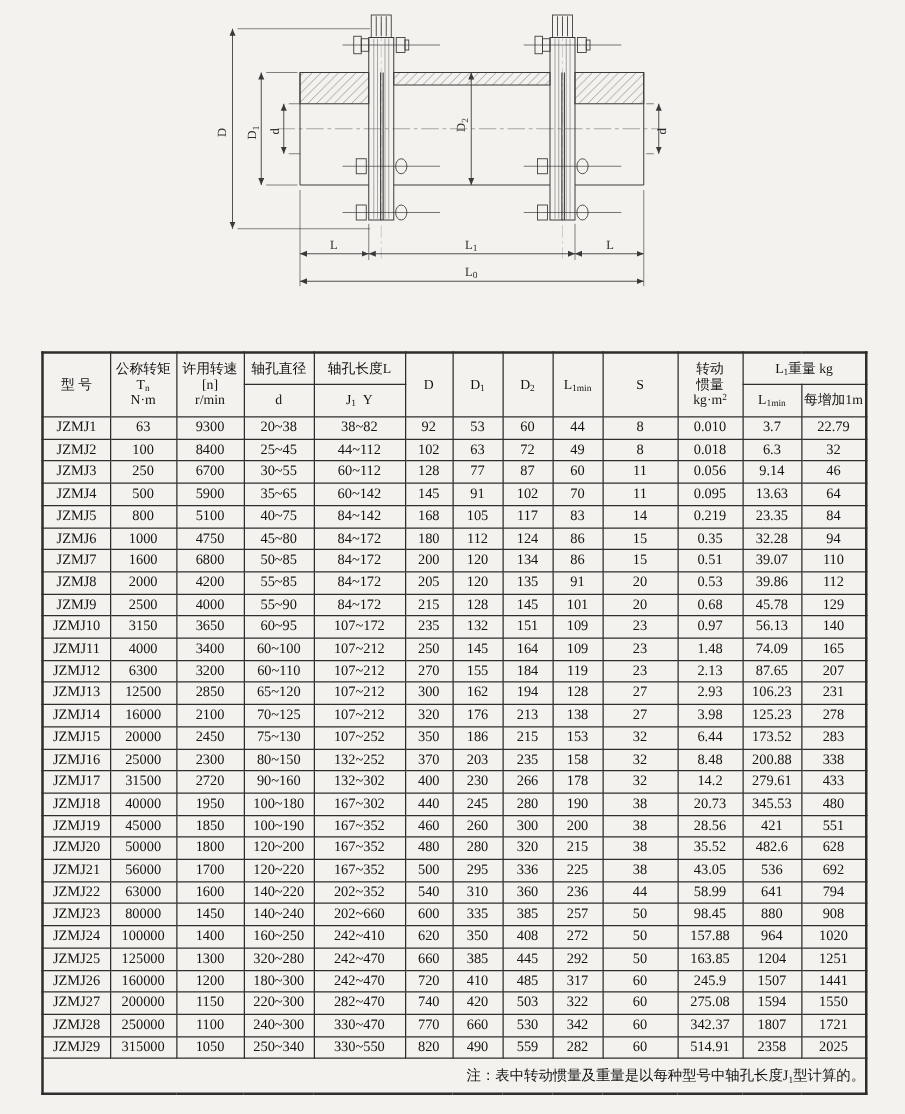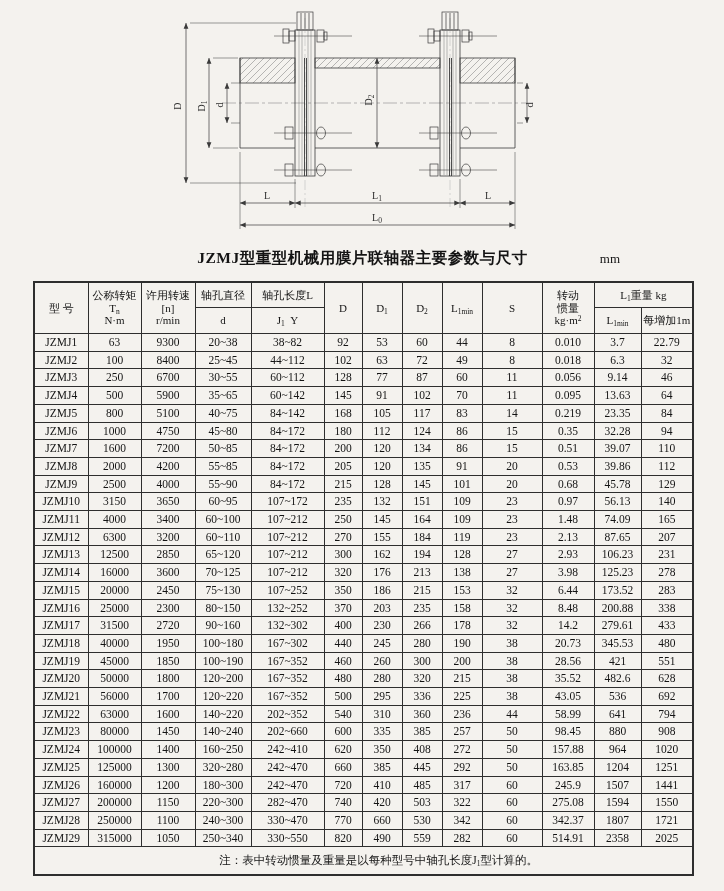--- a/index.html
+++ b/index.html
@@ -28,21 +28,21 @@
     font-weight:normal;padding:0;
     font-size:11.5px;color:#141414;
     overflow:hidden;white-space:nowrap;
   }
   .params thead tr.h1 th{height:24px;}
   .params thead tr.h2 th{height:25px;}
   .params thead th{font-size:11px;line-height:1.12;}
   .params thead .stack div{line-height:1.15;}
   .params tbody td{height:16.7px;line-height:16.7px;font-size:11.5px;}
   .params tfoot td{
-    border:1px solid #2e2e2e;height:27px;text-align:center;
+    border:1px solid #2e2e2e;height:27px;text-align:right;
     padding-left:30px;font-size:11.5px;
   }
   sub{font-size:7.5px;line-height:0;vertical-align:-2px;}
   sup{font-size:7.5px;line-height:0;vertical-align:3px;}
   .dimtxt{font-family:"Liberation Serif","DejaVu Serif",serif;font-size:10px;fill:#2f2f2f;}
   .dimtxt .s{font-size:7.5px;}
 </style>
 </head>
 <body>
 
@@ -181,24 +181,20 @@
       <line x1="295" y1="203" x2="460" y2="203" marker-start="url(#arr)" marker-end="url(#arr)"></line>
       <line x1="460" y1="203" x2="515" y2="203" marker-start="url(#arr)" marker-end="url(#arr)"></line>
       <line x1="240" y1="225" x2="515" y2="225" marker-start="url(#arr)" marker-end="url(#arr)"></line>
     </g>
     <text class="dimtxt" x="267" y="199" text-anchor="middle">L</text>
     <text class="dimtxt" x="377" y="199" text-anchor="middle"><tspan>L</tspan><tspan class="s" dy="1.5">1</tspan></text>
     <text class="dimtxt" x="488" y="199" text-anchor="middle">L</text>
     <text class="dimtxt" x="377" y="221" text-anchor="middle"><tspan>L</tspan><tspan class="s" dy="1.5">0</tspan></text>
   </svg>
 
-  <div class="title-row">
-    <span class="doc-title">JZMJ型重型机械用膜片联轴器主要参数与尺寸</span>
-    <span class="unit-label">mm</span>
-  </div>
 
   <table class="params">
     <colgroup>
       <col style="width:54px">
         <col style="width:53px">
         <col style="width:54px">
       <col style="width:56px">
         <col style="width:73px">
         <col style="width:38px">
       <col style="width:40px">
@@ -330,21 +326,21 @@
           <td>124</td>
           <td>86</td>
           <td>15</td>
           <td>0.35</td>
           <td>32.28</td>
           <td>94</td>
         </tr>
         <tr>
           <td>JZMJ7</td>
           <td>1600</td>
-          <td>7200</td>
+          <td>6800</td>
           <td>50~85</td>
           <td>84~172</td>
           <td>200</td>
           <td>120</td>
           <td>134</td>
           <td>86</td>
           <td>15</td>
           <td>0.51</td>
           <td>39.07</td>
           <td>110</td>
@@ -435,21 +431,21 @@
           <td>194</td>
           <td>128</td>
           <td>27</td>
           <td>2.93</td>
           <td>106.23</td>
           <td>231</td>
         </tr>
         <tr>
           <td>JZMJ14</td>
           <td>16000</td>
-          <td>3600</td>
+          <td>2100</td>
           <td>70~125</td>
           <td>107~212</td>
           <td>320</td>
           <td>176</td>
           <td>213</td>
           <td>138</td>
           <td>27</td>
           <td>3.98</td>
           <td>125.23</td>
           <td>278</td>

